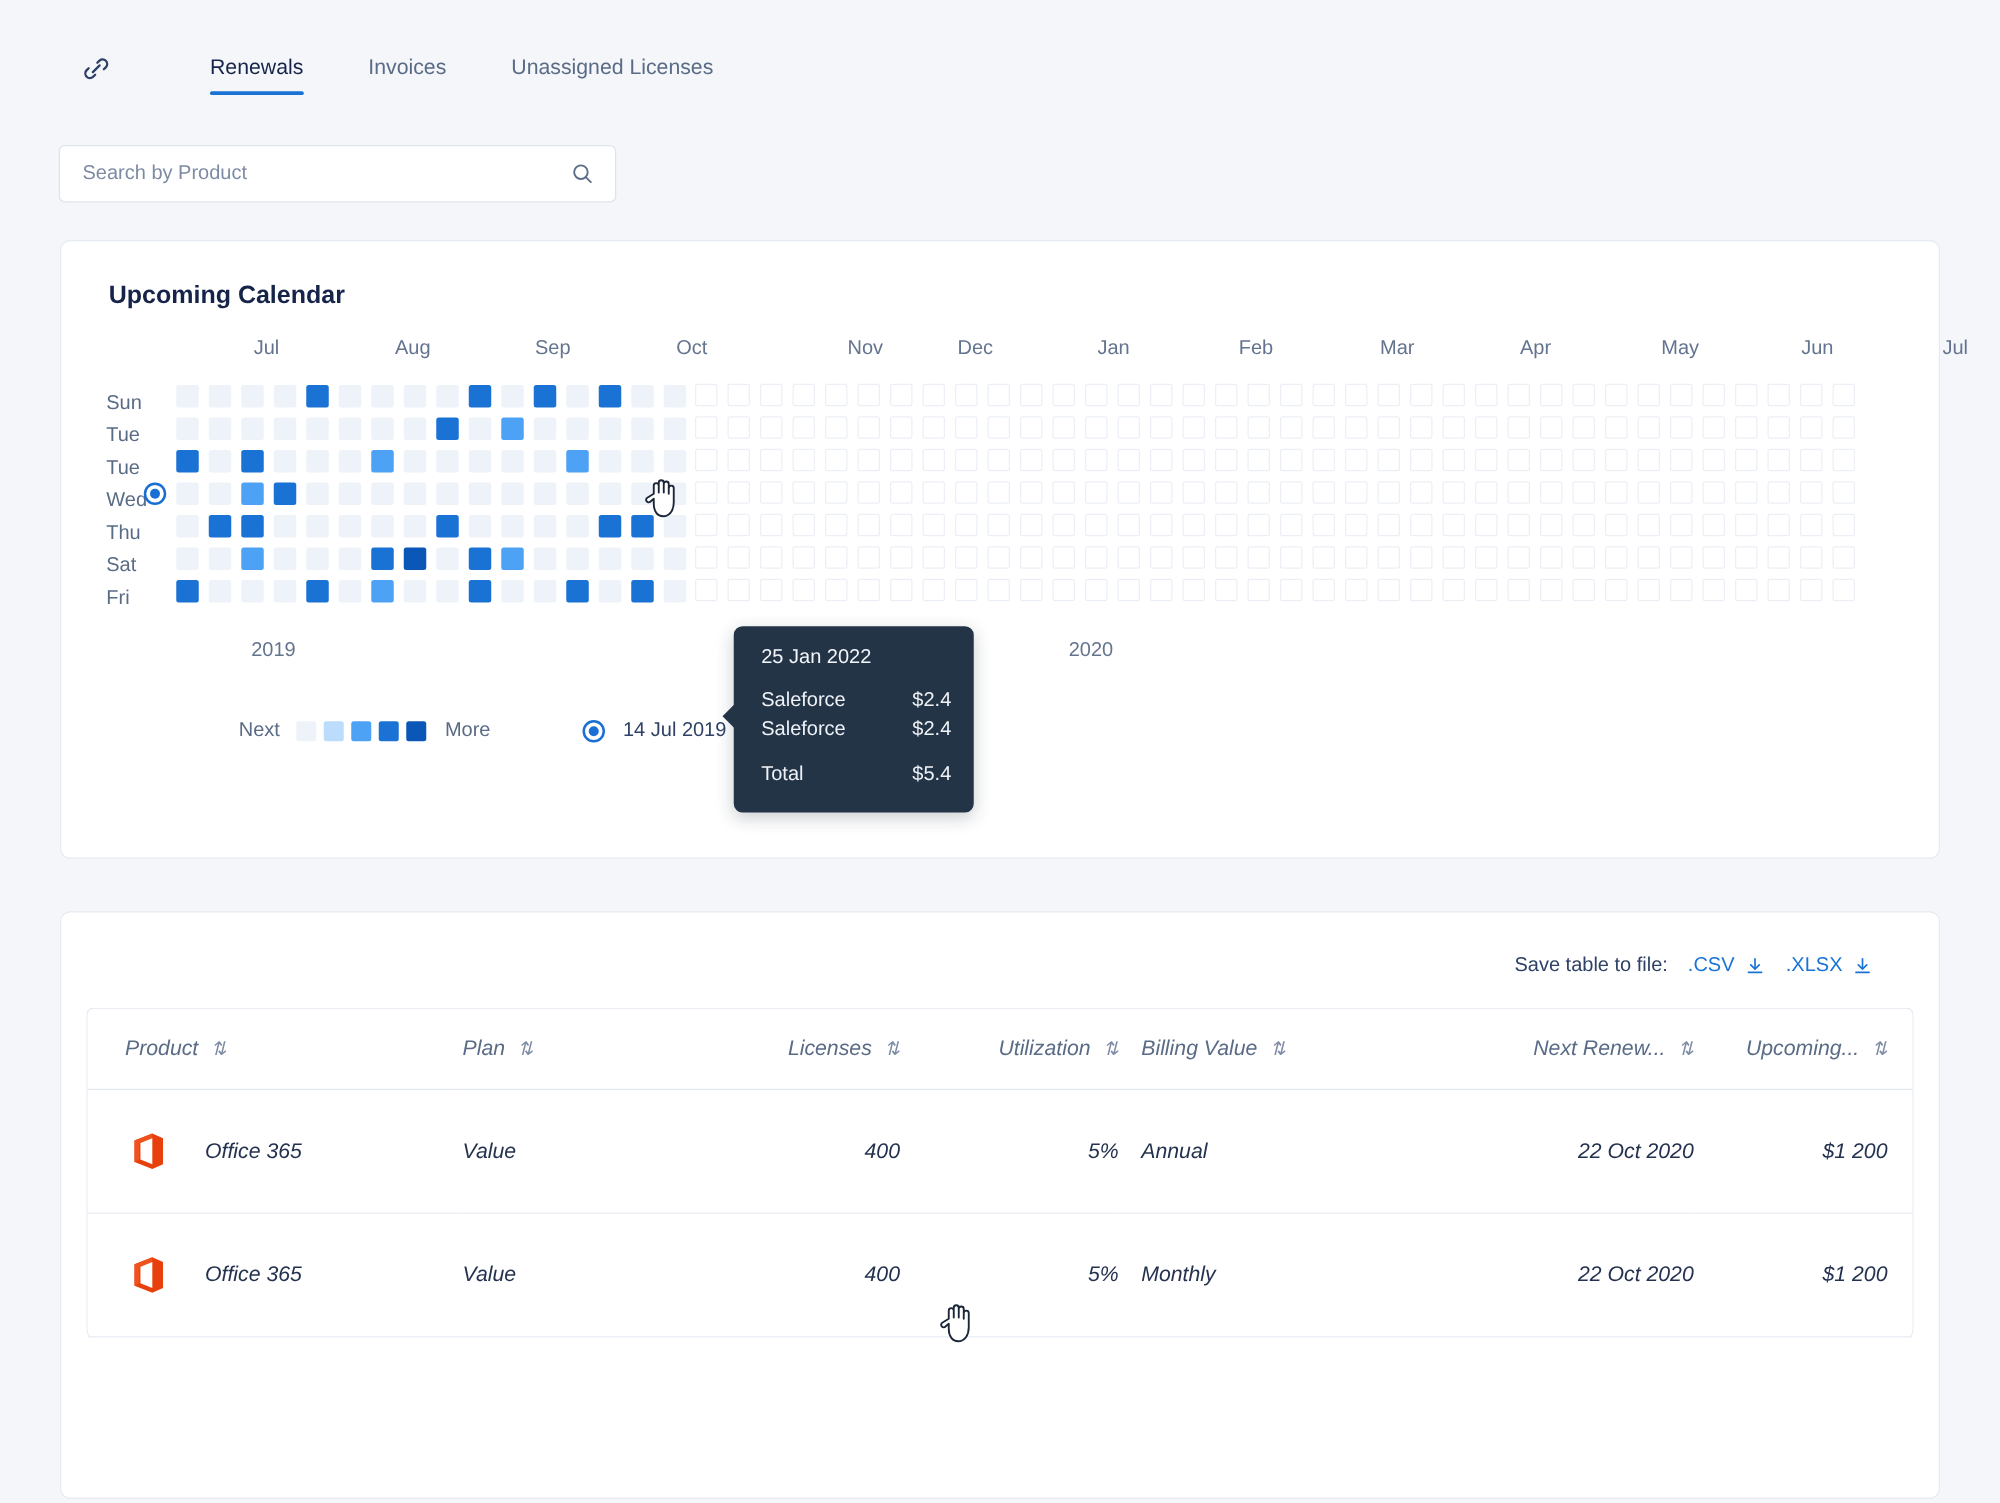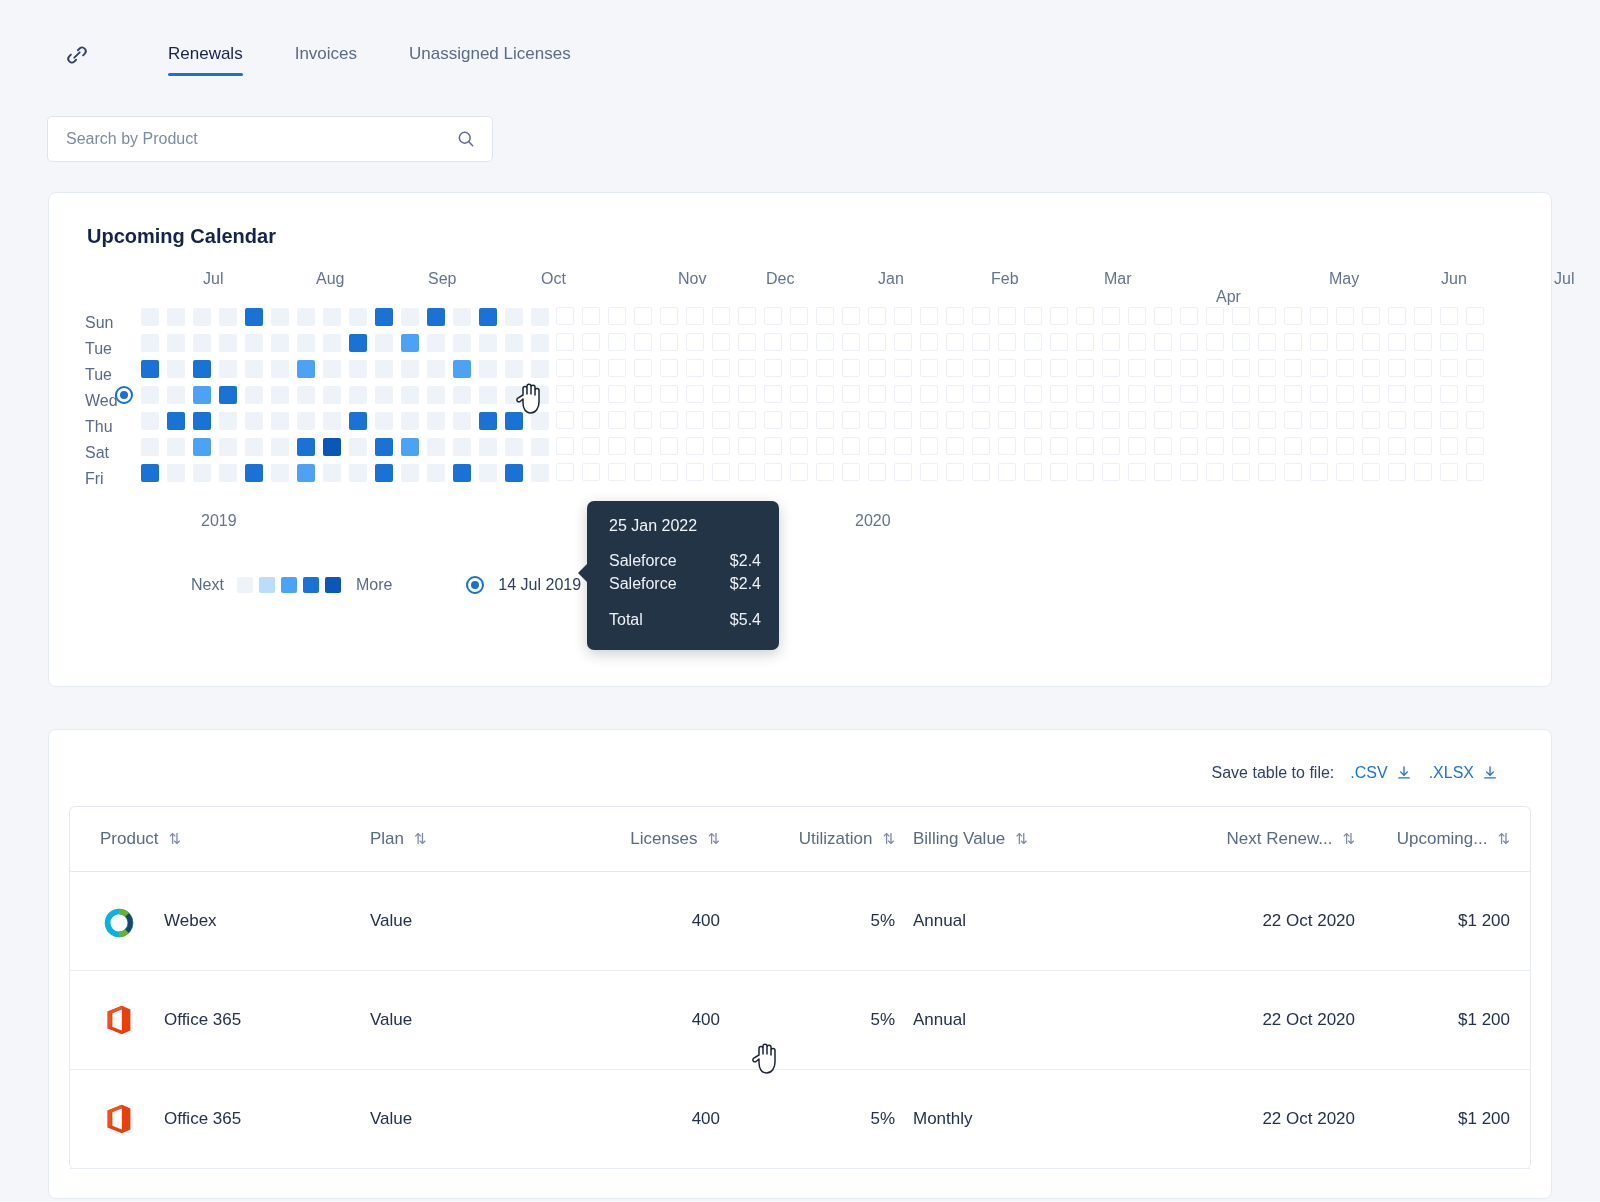--- a/index.html
+++ b/index.html
@@ -121,21 +121,21 @@
   
   #table-card { margin-top:42px; height:470px; overflow:hidden; }
   .save-row {
     display:flex; justify-content:flex-end; align-items:center;
     padding:34px 52px 0 0; font-size:16px; color:#2f4166;
   }
   .save-row .fmt { color:#1a73d4; margin-left:16px; cursor:pointer; }
   .save-row .dl { color:#1a73d4; margin-left:7px; display:inline-flex; cursor:pointer; }
   .tbl-outer {
     margin:24px 20px 0 20px; border:1px solid #e3e8f0;
-    border-radius:6px; border-bottom:0;
+    border-radius:6px; border-bottom:0;font-style:italic;
   }
   table { width:100%; border-collapse:collapse; table-layout:fixed; }
   th {
     font-size:17px; font-weight:normal; color:#5a6b86;
     text-align:left; padding:22px 0 22px 0; border-bottom:1px solid #e3e8f0;
   }
   th .hd { display:inline-flex; align-items:center; white-space:nowrap; }
   th .sort { margin-left:10px; color:#7d8ba4; font-size:15px; }
   td {
     font-size:17px; color:#24324f; padding:30px 0;
@@ -191,21 +191,21 @@
     <div class="months" id="months">
         <div class="month-label" style="left: 12px;">Jul</div>
         <div class="month-label" style="left: 125px;">Aug</div>
         <div class="month-label" style="left: 237px;">Sep</div>
         <div class="month-label" style="left: 350px;">Oct</div>
         <div class="month-label" style="left: 487px;">Nov</div>
         <div class="month-label" style="left: 575px;">Dec</div>
         <div class="month-label" style="left: 687px;">Jan</div>
         <div class="month-label" style="left: 800px;">Feb</div>
         <div class="month-label" style="left: 913px;">Mar</div>
-        <div class="month-label" style="left: 1025px; margin-top: 18px;">Apr</div>
+        <div class="month-label" style="left: 1025px;">Apr</div>
         <div class="month-label" style="left: 1138px;">May</div>
         <div class="month-label" style="left: 1250px;">Jun</div>
         <div class="month-label" style="left: 1363px;">Jul</div>
       </div>
 
     <div class="grid-wrap">
       <div class="daycol" id="daycol">
           <div>Sun</div>
           <div>Tue</div>
           <div>Tue</div>
@@ -679,38 +679,20 @@
                 <span>Upcoming...</span>
                 <span class="sort">⇅</span>
               </span></th>
         </tr>
       </thead>
       <tbody id="tbody">
           <tr>
             <td class="c-prod">
               <span class="prod-cell">
                 <svg class="picon" viewBox="0 0 40 40">
-                  <circle cx="20" cy="22" r="12" fill="none" stroke="#0bb2e0" stroke-width="6"></circle>
-                  <path d="M20 10a12 12 0 010 24" fill="none" stroke="#6ab32e" stroke-width="6"></path>
-                  <path d="M28.5 13.5a12 12 0 01-.2 17.2" fill="none" stroke="#14467a" stroke-width="5"></path>
-                </svg>
-                <span class="pname">Webex</span>
-              </span>
-            </td>
-            <td class="c-plan">Value</td>
-            <td class="c-lic">400</td>
-            <td class="c-util">5%</td>
-            <td class="c-bill">Annual</td>
-            <td class="c-next">22 Oct 2020</td>
-            <td class="c-upc">$1 200</td>
-          </tr>
-          <tr>
-            <td class="c-prod">
-              <span class="prod-cell">
-                <svg class="picon" viewBox="0 0 40 40">
                   <path d="M23 5L8 11v18l15 6 9-4V9z" fill="#e8400c"></path>
                   <path d="M23 5L8 11v18l4-2V13l11-4z" fill="#f0521d"></path>
                   <path d="M13 13l10-4v22l-10-4z" fill="#ffffff"></path>
                 </svg>
                 <span class="pname">Office 365</span>
               </span>
             </td>
             <td class="c-plan">Value</td>
             <td class="c-lic">400</td>
             <td class="c-util">5%</td>

